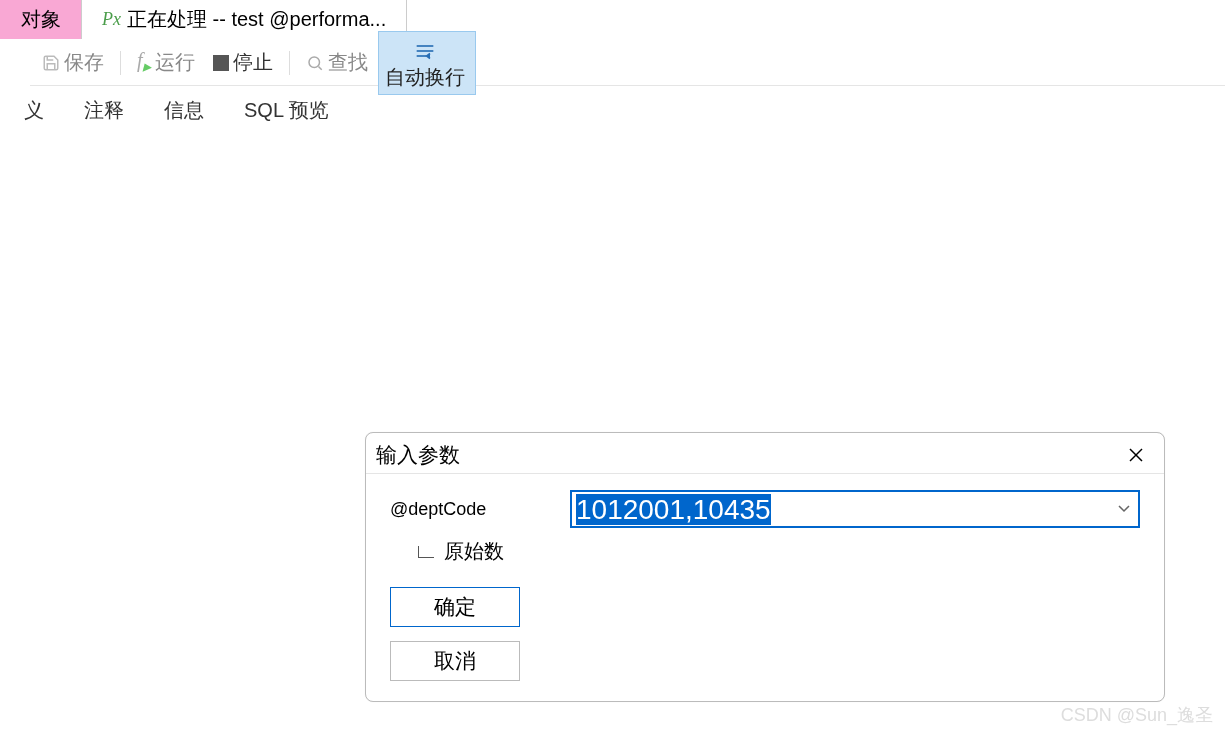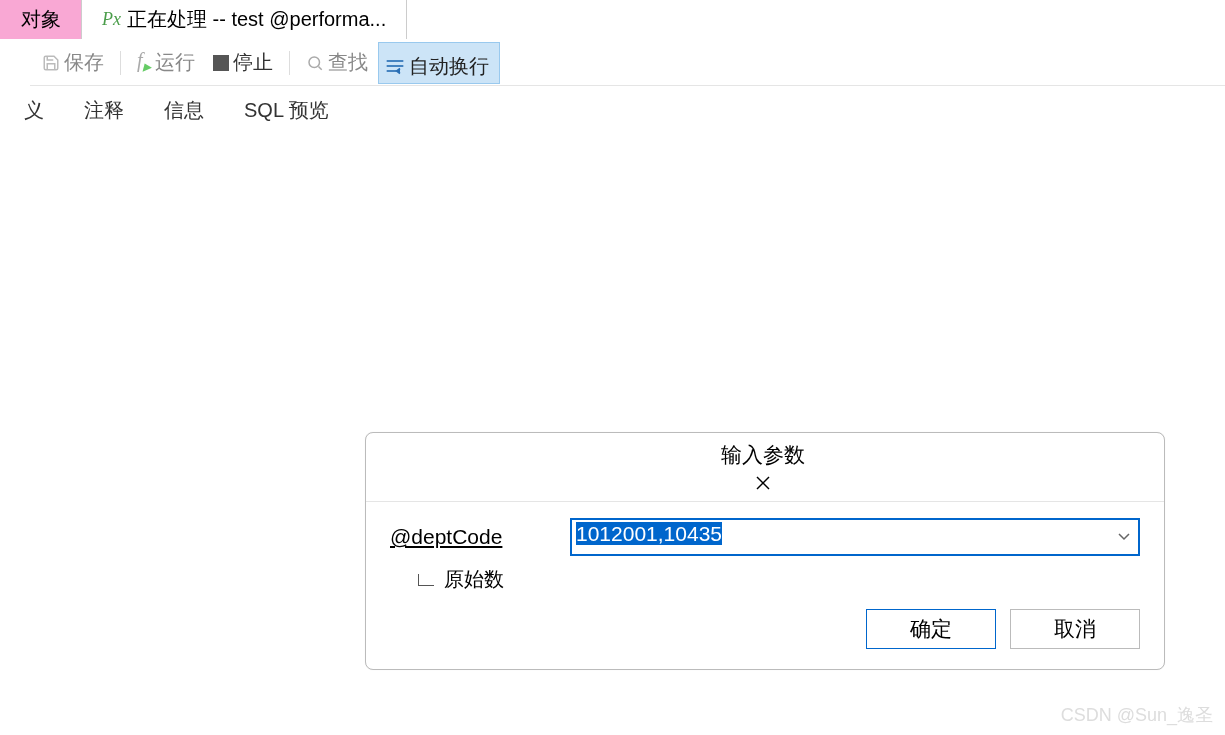--- a/index.html
+++ b/index.html
@@ -68,20 +68,21 @@
       width: 1px;
       height: 24px;
       background: #ddd;
       margin: 0 6px;
     }
     .toolbar-btn.autowrap-active {
       background: #cce4f7;
       border: 1px solid #99c9ee;
       color: #222;
       padding: 10px 10px 3px 6px;
+      flex-direction: column;
     }
     .icon-save { width: 18px; height: 18px; }
     .icon-stop { width: 16px; height: 16px; background: #555; display: inline-block; }
     .icon-search { width: 18px; height: 18px; }
     
     
     .subtabs {
       display: flex;
       align-items: center;
       height: 48px;
@@ -111,52 +112,50 @@
       border-radius: 8px;
       background: #fff;
       box-shadow: 0 0 1px rgba(0,0,0,0.1);
     }
     .dialog-titlebar {
       display: flex;
       justify-content: space-between;
       align-items: center;
       padding: 8px 14px 4px 10px;
       border-bottom: 1px solid #e5e5e5;
-      flex-direction: column;
     }
     .dialog-title { font-size: 21px; }
     .dialog-close {
       width: 28px; height: 28px;
       display: flex; align-items: center; justify-content: center;
       cursor: pointer;
       font-size: 16px;
     }
     .dialog-body {
       padding: 16px 24px 20px 24px;
     }
     .param-row {
       display: flex;
       align-items: center;
       margin-bottom: 10px;
     }
     .param-label {
       width: 180px;
-      font-size: 21px;
-      text-decoration: underline;
+      font-size: 18px;
     }
     .param-input-wrap {
       flex: 1;
       position: relative;
     }
     .param-input {
       width: 100%;
       height: 38px;
       border: 2px solid #0066cc;
       outline: none;
-      font-size: 21px;
+      font-size: 28px;
       padding: 2px 30px 2px 4px;
       font-family: inherit;
     }
     .param-input .selected {
       background: #0066cc;
       color: #fff;
     }
     .dropdown-arrow {
       position: absolute;
       right: 10px;
@@ -173,23 +172,24 @@
     }
     .check-glyph {
       width: 16px; height: 12px;
       border: 1.5px solid #555;
       border-top: none;
       border-right: none;
       display: inline-block;
     }
     .dialog-buttons {
       display: flex;
-      justify-content: flex-end;
+      justify-content: center;
       gap: 14px;
-      margin-top: 16px;
+      margin-top: 22px;
+      flex-direction: column;
     }
     .dialog-btn {
       width: 130px;
       height: 40px;
       border: 1px solid #bbb;
       background: #fff;
       font-size: 21px;
       font-family: inherit;
       cursor: pointer;
     }

